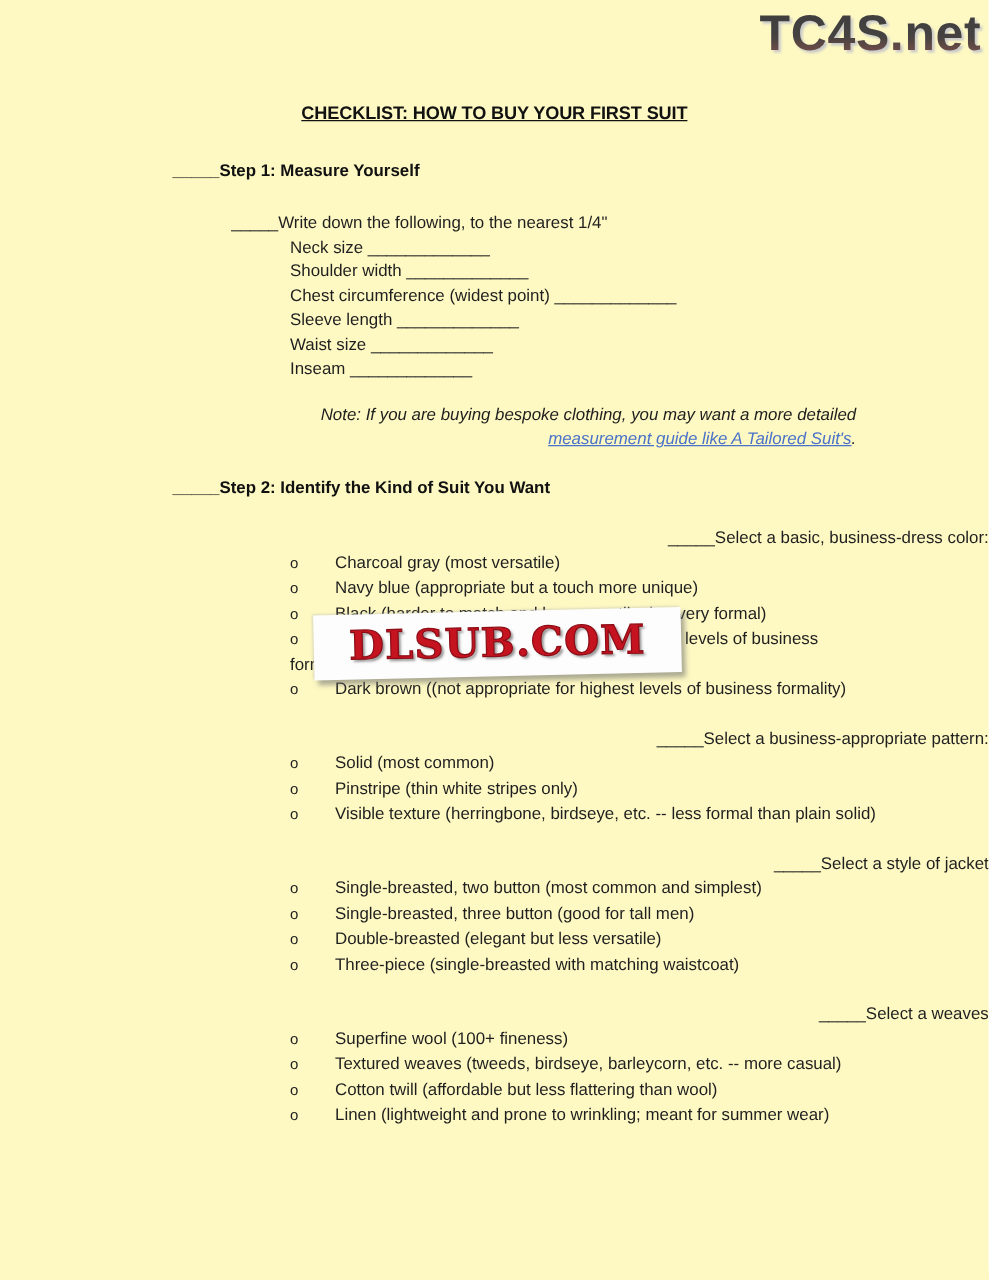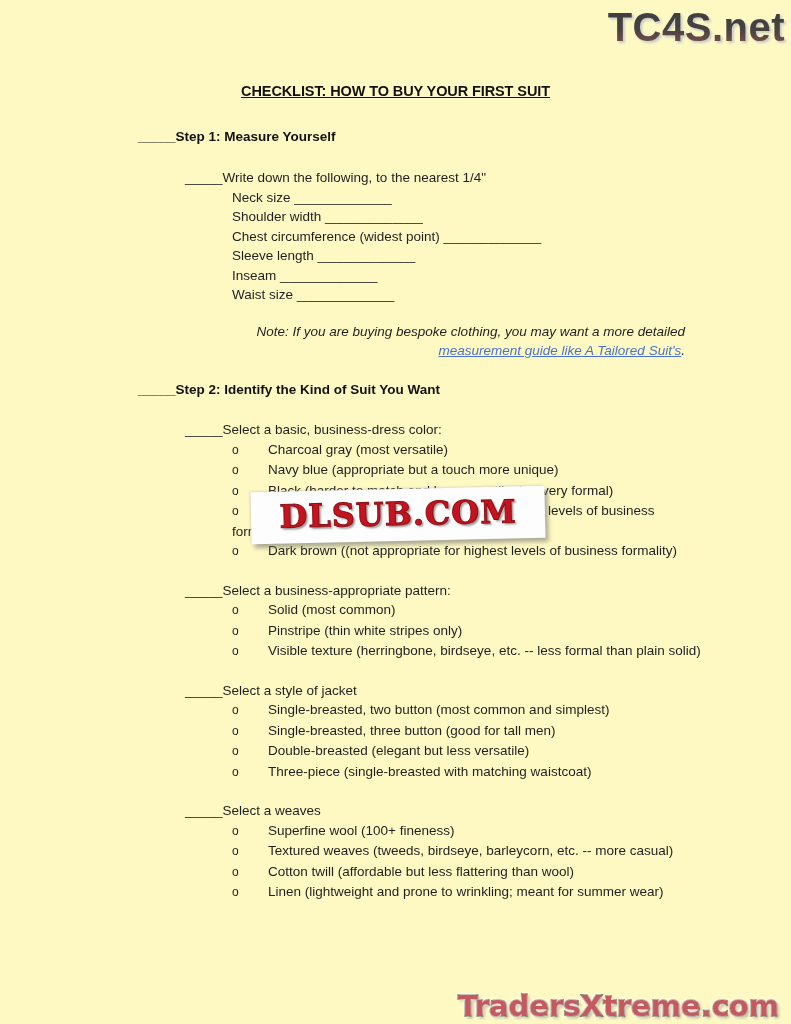--- a/index.html
+++ b/index.html
@@ -57,21 +57,21 @@
     margin:25px 0 0 138px;
     font-weight:bold;color:#111;
   }
   .step-heading.step2{margin-top:19px;}
   .instruction{margin:22px 0 0 185px;}
   .measurements{margin:0 0 0 232px;}
   .measure-line{white-space:pre;}
   .note{margin:17px 0 0 185px;font-style:italic;width:500px;text-align:right;}
   .note a{color:#4a72c8;text-decoration:underline;cursor:pointer;}
   .note .after-link{color:#1f1f1f;}
-  .group-prompt{margin:19px 0 0 185px;}
+  .group-prompt{margin:19px 0 0 185px;text-align:right;}
   .group-prompt.first{margin-top:21px;}
   ul.opts{
     list-style:none;margin:0 0 0 232px;padding:0;width:480px;
   }
   ul.opts li{margin:0;padding:0;}
   .marker{display:inline-block;width:36px;font-size:12px;}
   .obscured-gap{display:inline-block;width:280px;height:1px;}
 </style>
 </head>
 <body>
@@ -84,22 +84,22 @@
 
   <div class="step-heading">_____Step 1: Measure Yourself</div>
 
   <div class="instruction">_____Write down the following, to the nearest 1/4"</div>
 
   <div class="measurements">
     <div class="measure-line">Neck size _____________</div>
     <div class="measure-line">Shoulder width _____________</div>
     <div class="measure-line">Chest circumference (widest point) _____________</div>
     <div class="measure-line">Sleeve length _____________</div>
+    <div class="measure-line">Waist size _____________</div>
     <div class="measure-line">Inseam _____________</div>
-    <div class="measure-line">Waist size _____________</div>
   </div>
 
   <div class="note"><span>Note: If you are buying bespoke clothing, you may want a more detailed </span><a>measurement guide like A Tailored Suit's</a><span class="after-link">.</span></div>
 
   <div class="step-heading step2">_____Step 2: Identify the Kind of Suit You Want</div>
 
   <div class="group-prompt first">_____Select a basic, business-dress color:</div>
   <ul class="opts">
     <li><span class="marker">o</span><span>Charcoal gray (most versatile)</span></li>
     <li><span class="marker">o</span><span>Navy blue (appropriate but a touch more unique)</span></li>
@@ -128,15 +128,14 @@
     <li><span class="marker">o</span><span>Superfine wool (100+ fineness)</span></li>
     <li><span class="marker">o</span><span>Textured weaves (tweeds, birdseye, barleycorn, etc. -- more casual)</span></li>
     <li><span class="marker">o</span><span>Cotton twill (affordable but less flattering than wool)</span></li>
     <li><span class="marker">o</span><span>Linen (lightweight and prone to wrinkling; meant for summer wear)</span></li>
   </ul>
 
   <div class="dlsub-box">
     <span class="dlsub-text">DLSUB.COM</span>
   </div>
 
-  <div class="traders">TradersXtreme.com</div>
 
 </div>
 
 </body></html>

